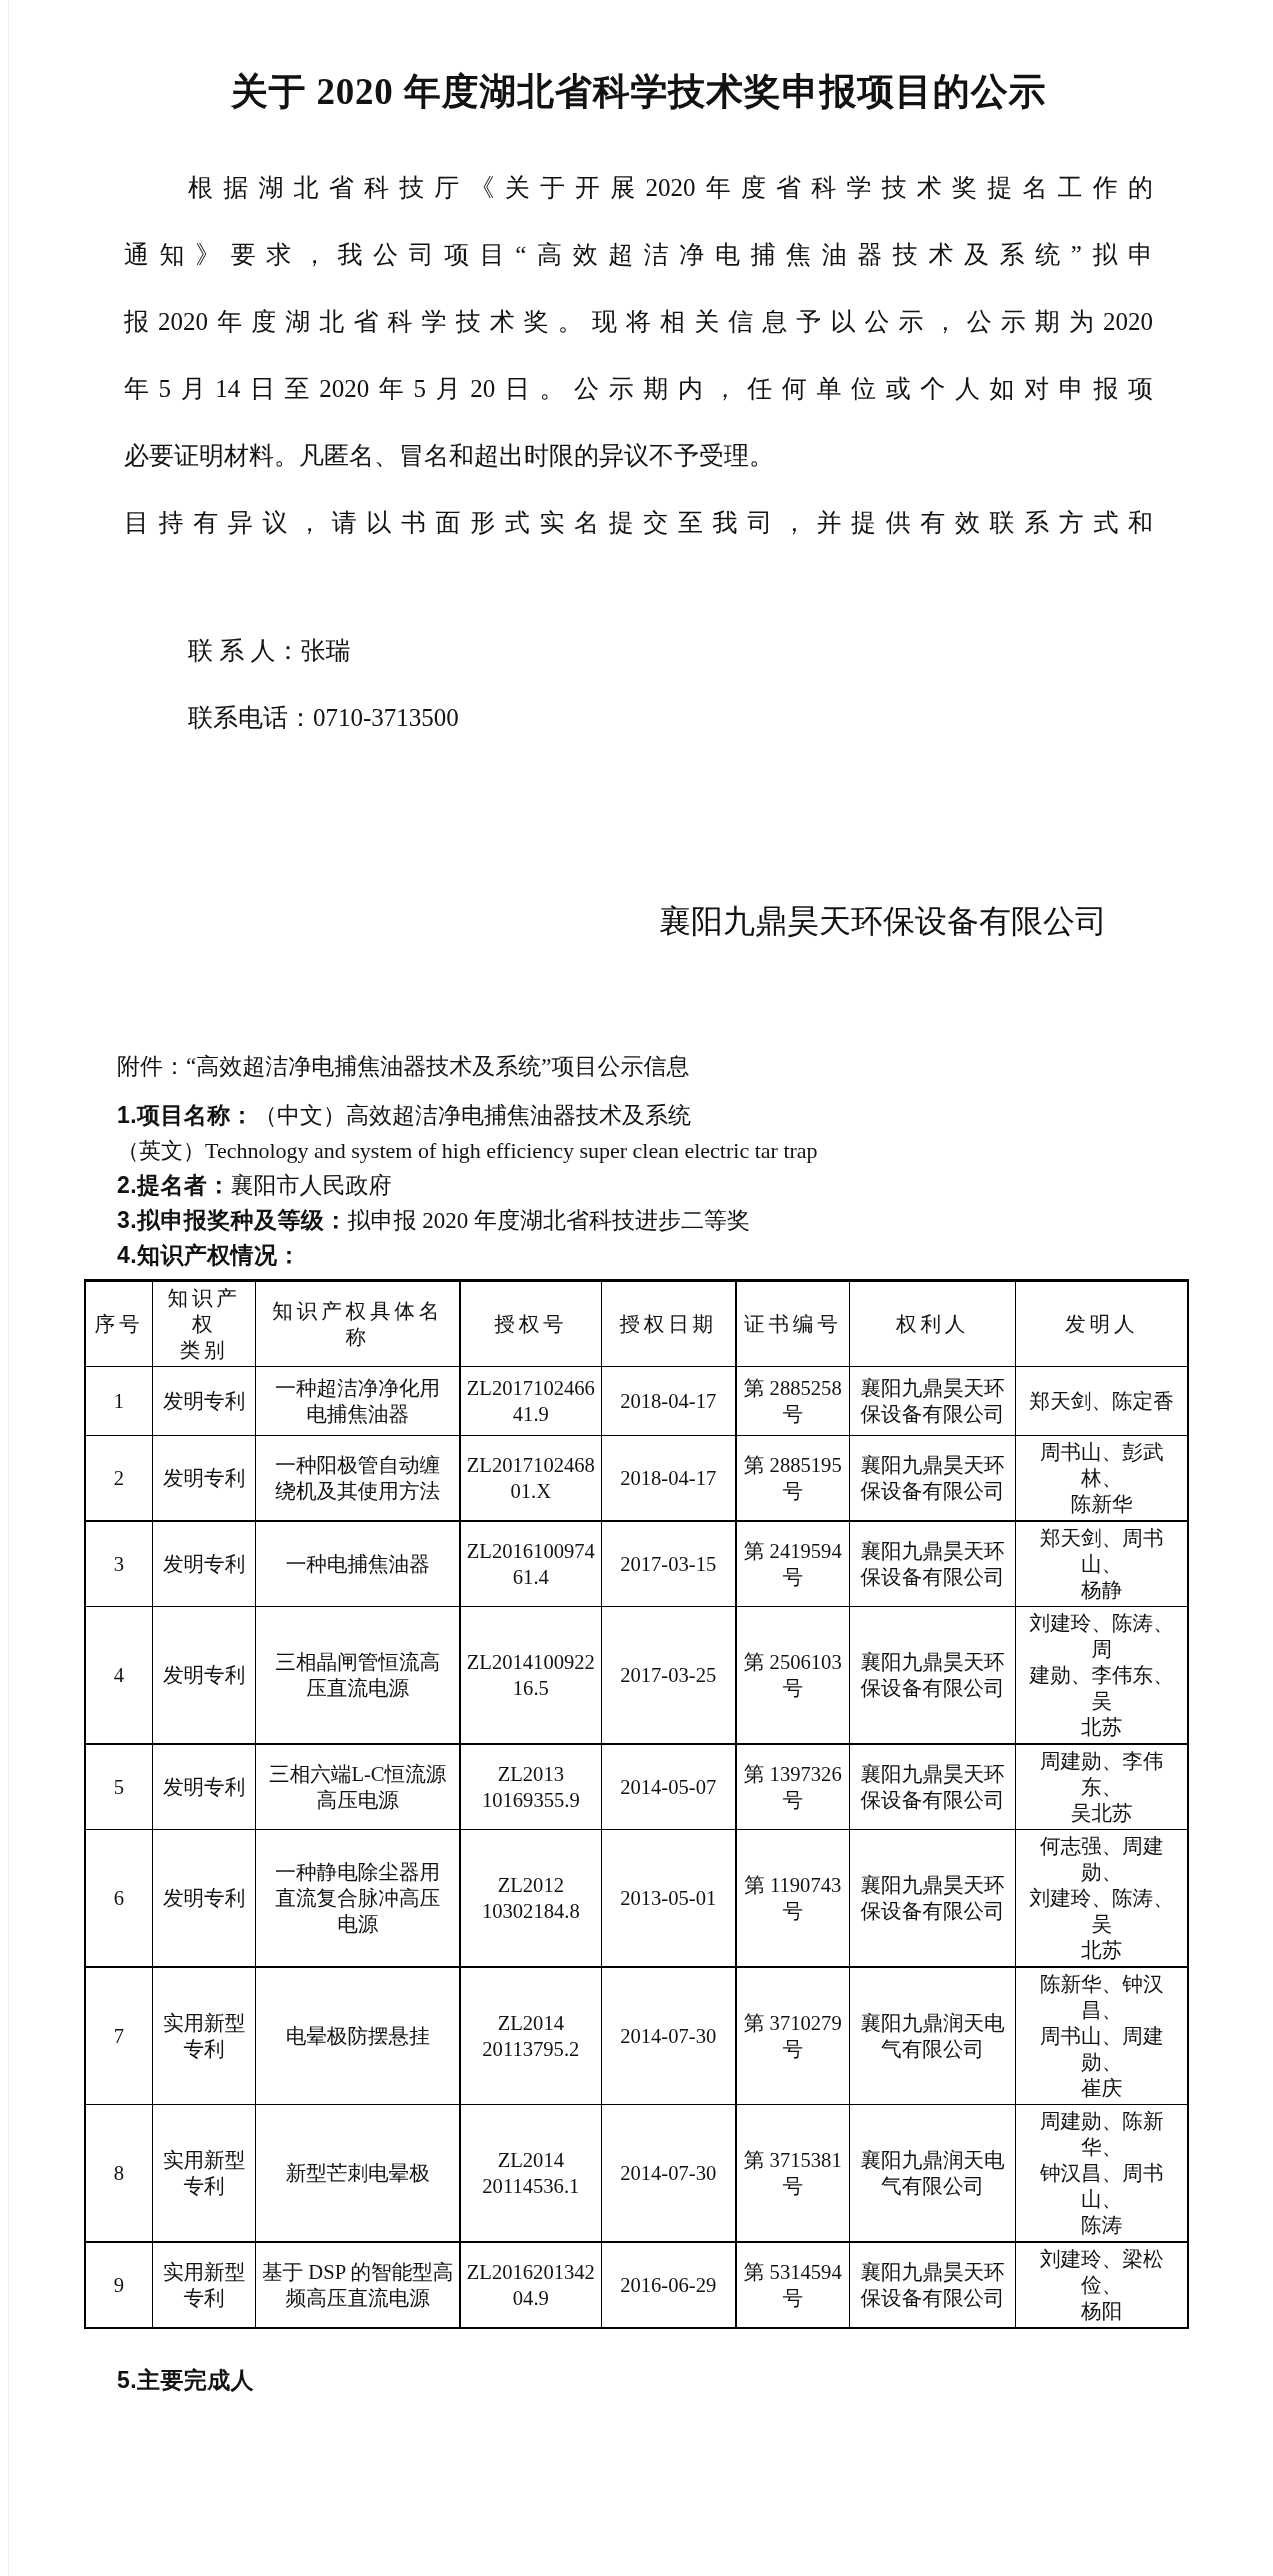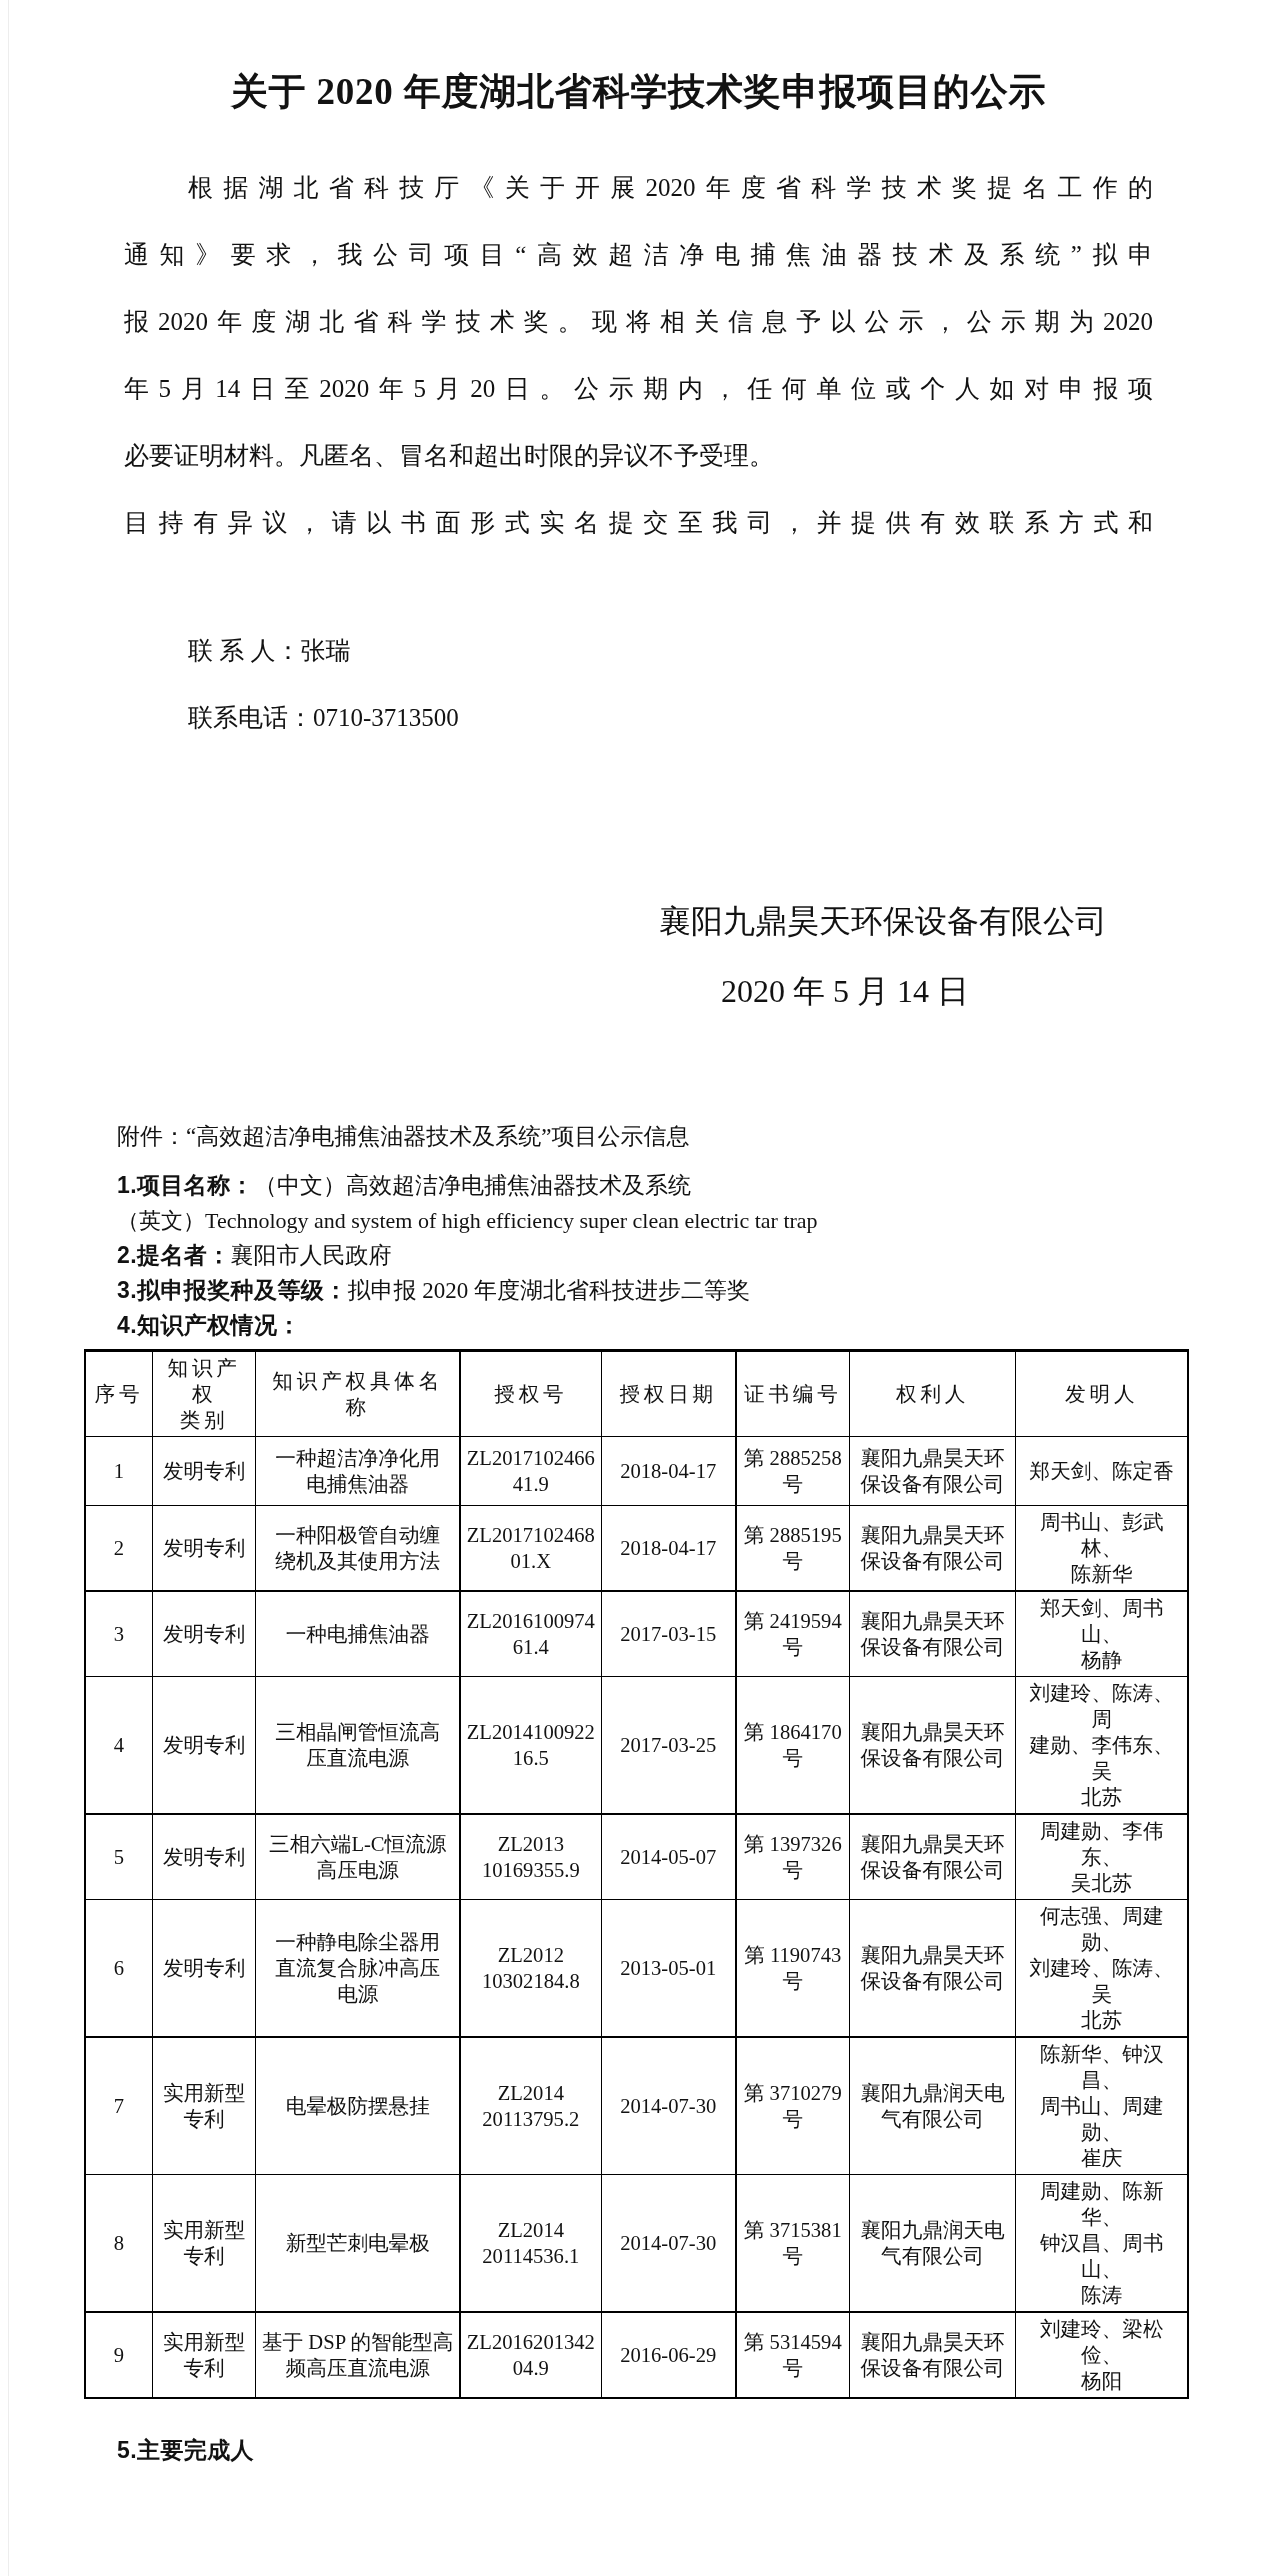--- a/index.html
+++ b/index.html
@@ -96,21 +96,20 @@
       <div class="pline just">目持有异议，请以书面形式实名提交至我司，并提供有效联系方式和</div>
     </div>
 
     <div class="contact">
       <div class="pline indent">联 系 人：张瑞</div>
       <div class="pline indent">联系电话：0710-3713500</div>
     </div>
 
 
     <div class="sign-company">襄阳九鼎昊天环保设备有限公司</div>
-    <div class="sign-date">2020 年 5 月 14 日</div>
   </div>
 
   <div class="attachment">
     <div class="attach-heading">附件：“高效超洁净电捕焦油器技术及系统”项目公示信息</div>
 
     <div class="attach-line"><span class="lbl">1.项目名称：</span><span>（中文）高效超洁净电捕焦油器技术及系统</span></div>
     <div class="attach-line en">（英文）Technology and system of high efficiency super clean electric tar trap</div>
     <div class="attach-line"><span class="lbl">2.提名者：</span><span>襄阳市人民政府</span></div>
     <div class="attach-line"><span class="lbl">3.拟申报奖种及等级：</span><span>拟申报 2020 年度湖北省科技进步二等奖</span></div>
     <div class="attach-line"><span class="lbl">4.知识产权情况：</span></div>
@@ -184,21 +183,21 @@
 杨静</td>
         </tr>
         <tr>
           <td>4</td>
           <td>发明专利</td>
           <td>三相晶闸管恒流高
 压直流电源</td>
           <td>ZL2014100922
 16.5</td>
           <td>2017-03-25</td>
-          <td>第 1864170
+          <td>第 2506103
 号</td>
           <td>襄阳九鼎昊天环
 保设备有限公司</td>
           <td>刘建玲、陈涛、周
 建勋、李伟东、吴
 北苏</td>
         </tr>
         <tr>
           <td>5</td>
           <td>发明专利</td>

